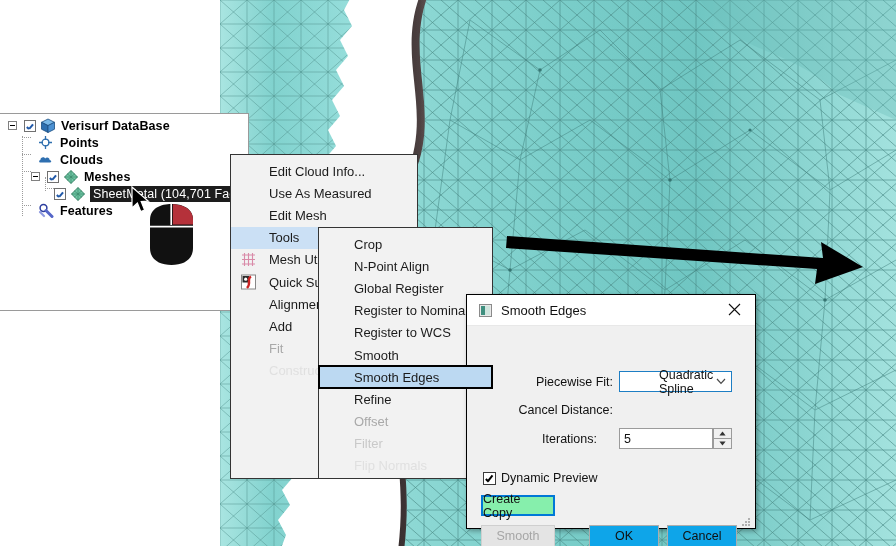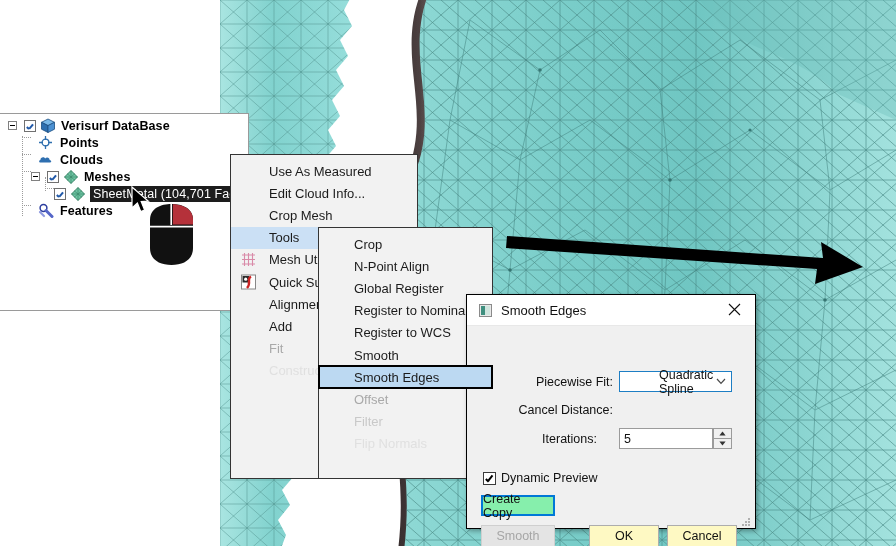--- a/index.html
+++ b/index.html
@@ -117,21 +117,21 @@
   }
   .spinbtn+.spinbtn{border-top:none;}
   .cbrow{position:absolute;left:483px;display:flex;align-items:center;}
   .cbbox{width:13px;height:13px;border:1px solid #3a3a3a;background:#fff;position:relative;box-sizing:border-box;}
   .cbbox:before{content:"";position:absolute;left:2px;top:5px;width:3.5px;height:1.5px;background:#000;transform:rotate(45deg);transform-origin:left center;}
   .cbbox:after{content:"";position:absolute;left:4px;top:7.5px;width:7px;height:1.5px;background:#000;transform:rotate(-52deg);transform-origin:left center;}
   .cblabel{font-size:12.5px;color:#111;margin-left:5px;}
   .btn{
     position:absolute;display:flex;align-items:center;justify-content:center;
     font-size:12.5px;color:#111;box-sizing:border-box;
-    background:#fef9c3;border:1px solid #adadad;
+    background:#0ea5e9;border:1px solid #adadad;
   }
   .btn.focus{background:#86efac;border:2px solid #0078d7;}
   .btn.disabled{color:#a6a6a6;background:#e4e4e4;border:1px solid #cfcfcf;}
   .grip{position:absolute;right:4px;bottom:3px;width:10px;height:10px;}
 </style>
 </head>
 <body>
 
 <div id="root">
 
@@ -316,27 +316,27 @@
   </svg>
 
   <svg class="cursor" viewBox="0 0 20 30">
     <path d="M1,1 L1,22 L6.4,17 L9.8,25.6 L13.6,24 L10.2,15.6 L17.4,15.2 Z" fill="#000" stroke="#fff" stroke-width="1.2"></path>
   </svg>
 
   <div class="menu menu1">
     <div style="height:5px"></div>
 
     <div class="mitem">
+      <span>Edit Cloud Info...</span>
+    </div>
+    <div class="mitem">
       <span>Use As Measured</span>
     </div>
     <div class="mitem">
-      <span>Edit Cloud Info...</span>
-    </div>
-    <div class="mitem">
-      <span>Crop Mesh</span>
+      <span>Edit Mesh</span>
     </div>
     <div class="mitem hl">
       <span>Tools</span>
     </div>
     <div class="mitem">
       <svg class="mi-icon" viewBox="0 0 17 16">
         <path d="M2 3 L15 3 M2 7.5 L15 7.5 M2 12 L15 12 M4.5 1 L4.5 14 M8.5 1 L8.5 14 M12.5 1 L12.5 14" stroke="#d98aa8" stroke-width="1.1"></path>
       </svg>
       <span>Mesh Utilities</span>
     </div>
@@ -378,20 +378,23 @@
       <span>Register to Nominal</span>
     </div>
     <div class="mitem">
       <span>Register to WCS</span>
     </div>
     <div class="mitem">
       <span>Smooth</span>
     </div>
     <div class="mitem hlbox">
       <span>Smooth Edges</span>
+    </div>
+    <div class="mitem">
+      <span>Refine</span>
     </div>
     <div class="mitem dim">
       <span>Offset</span>
     </div>
     <div class="mitem dim2">
       <span>Filter</span>
     </div>
     <div class="mitem dim3">
       <span>Flip Normals</span>
     </div>

